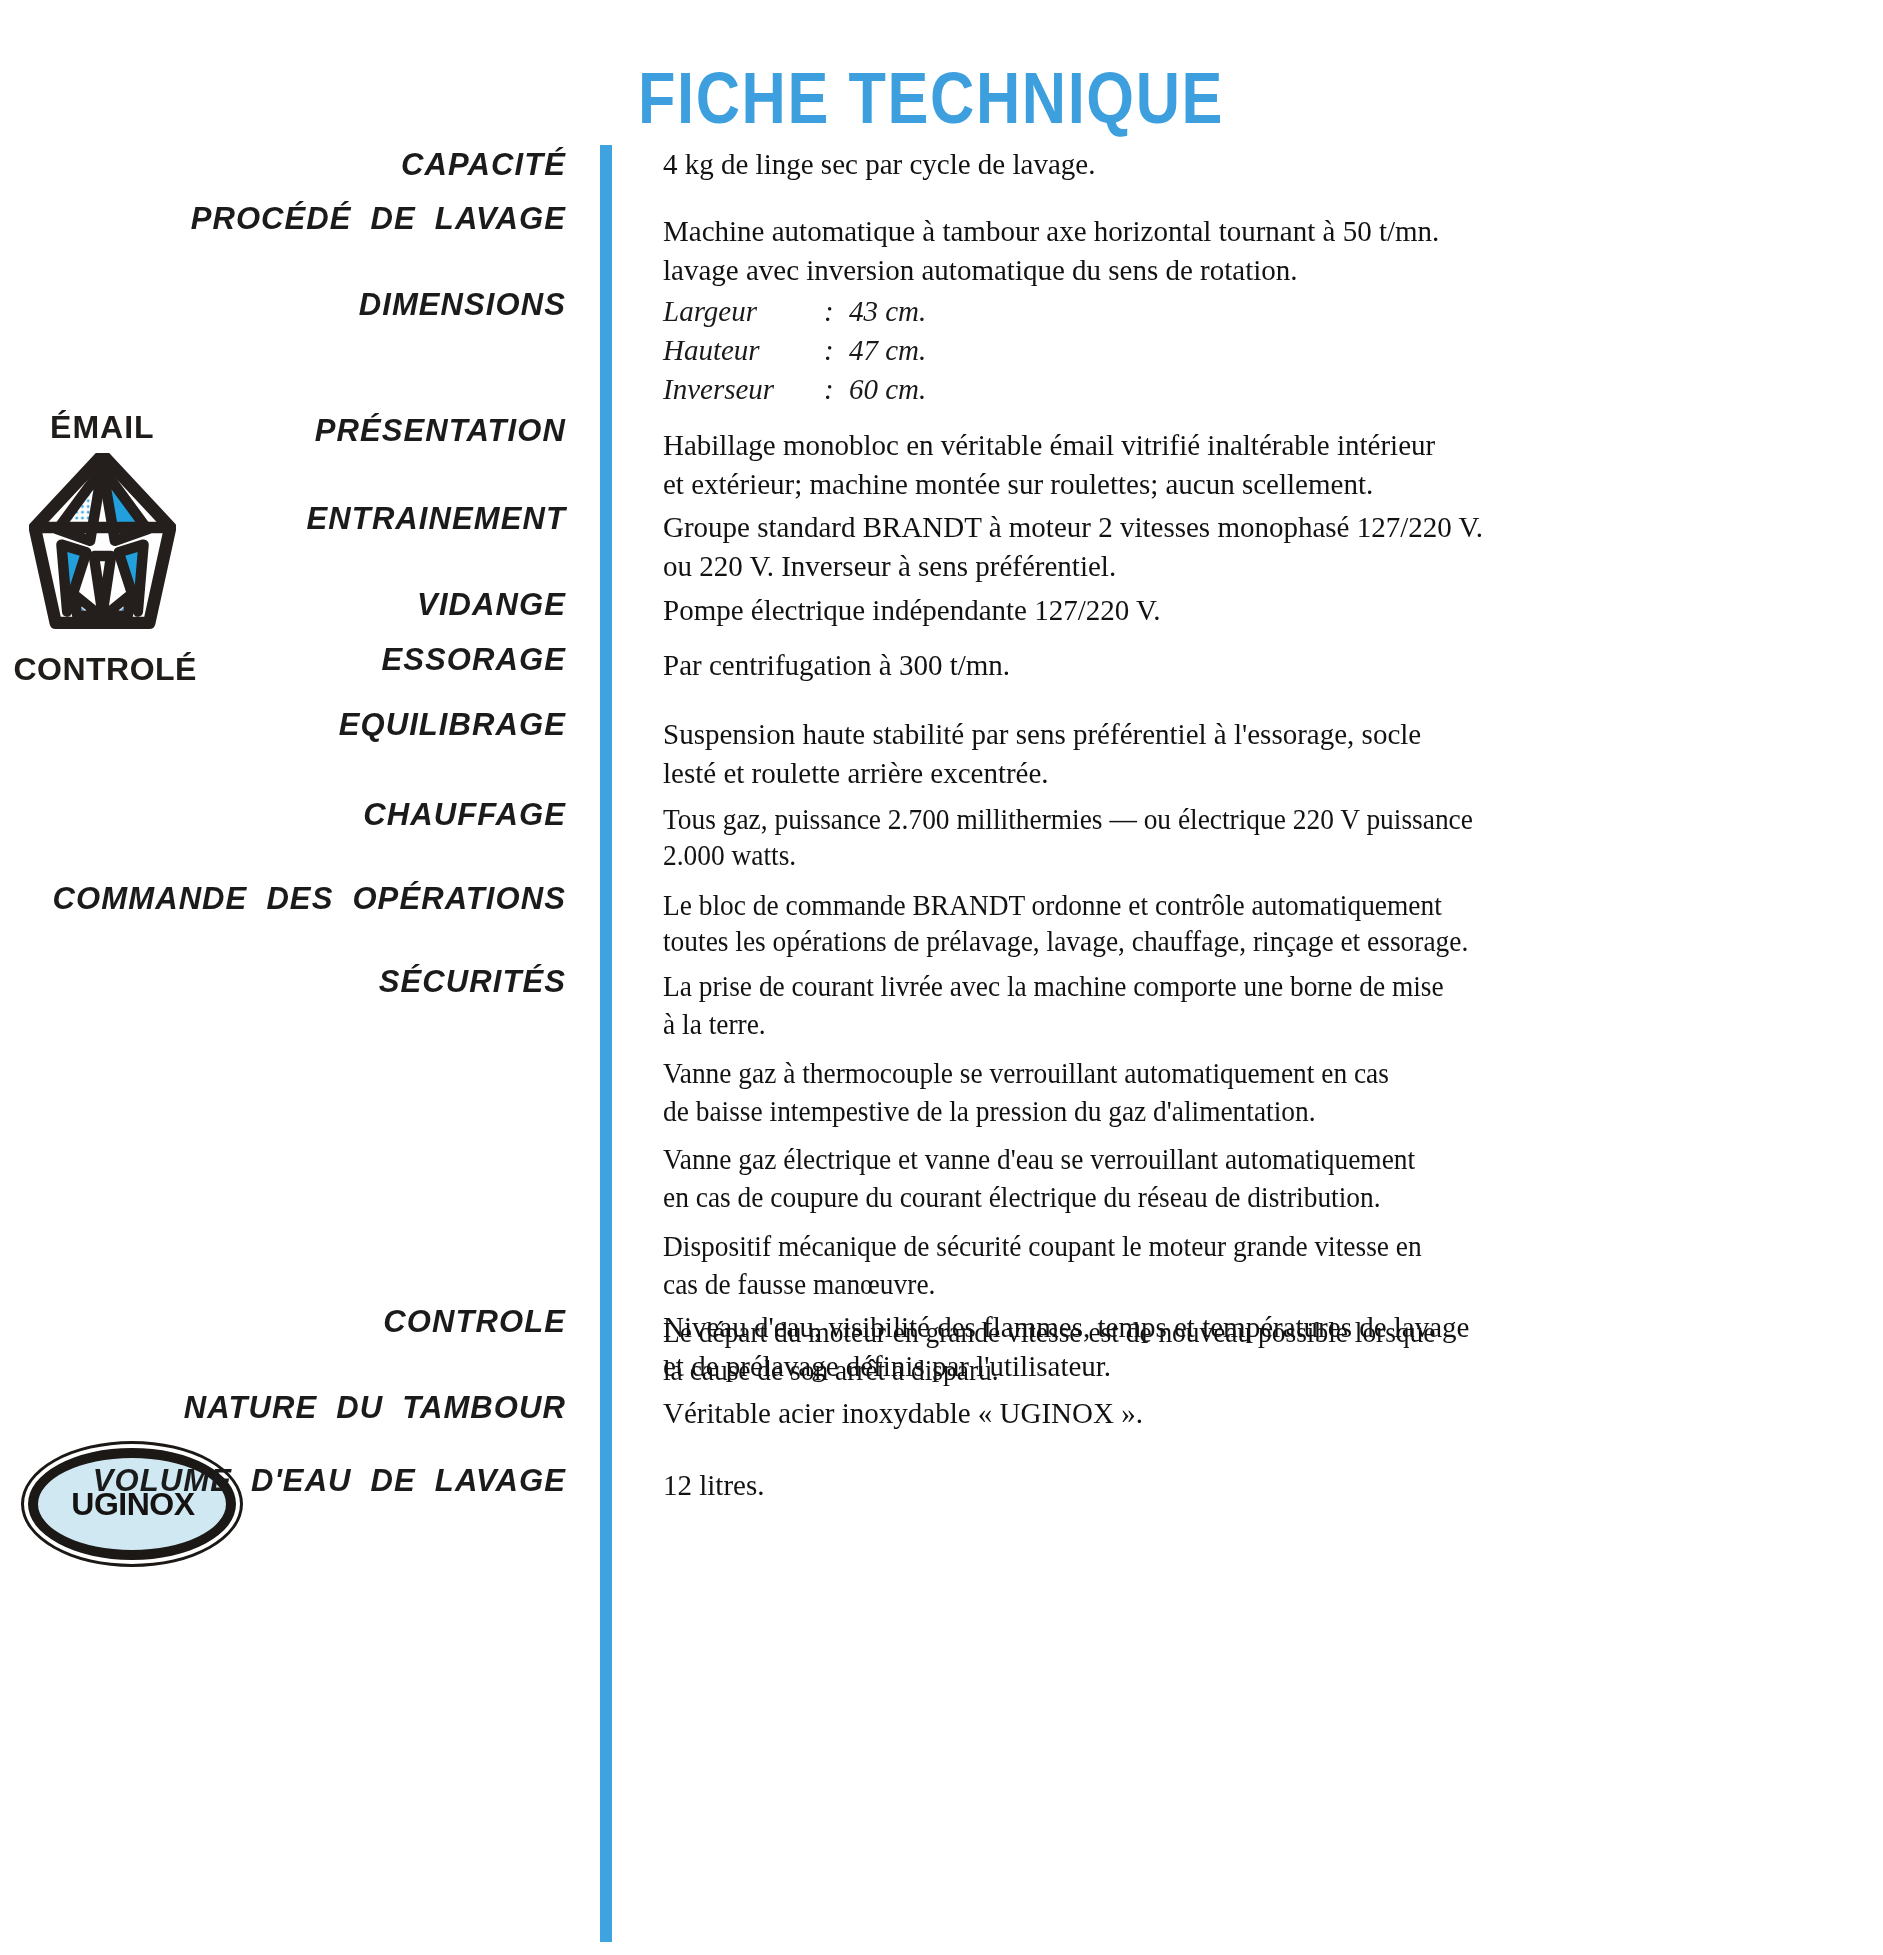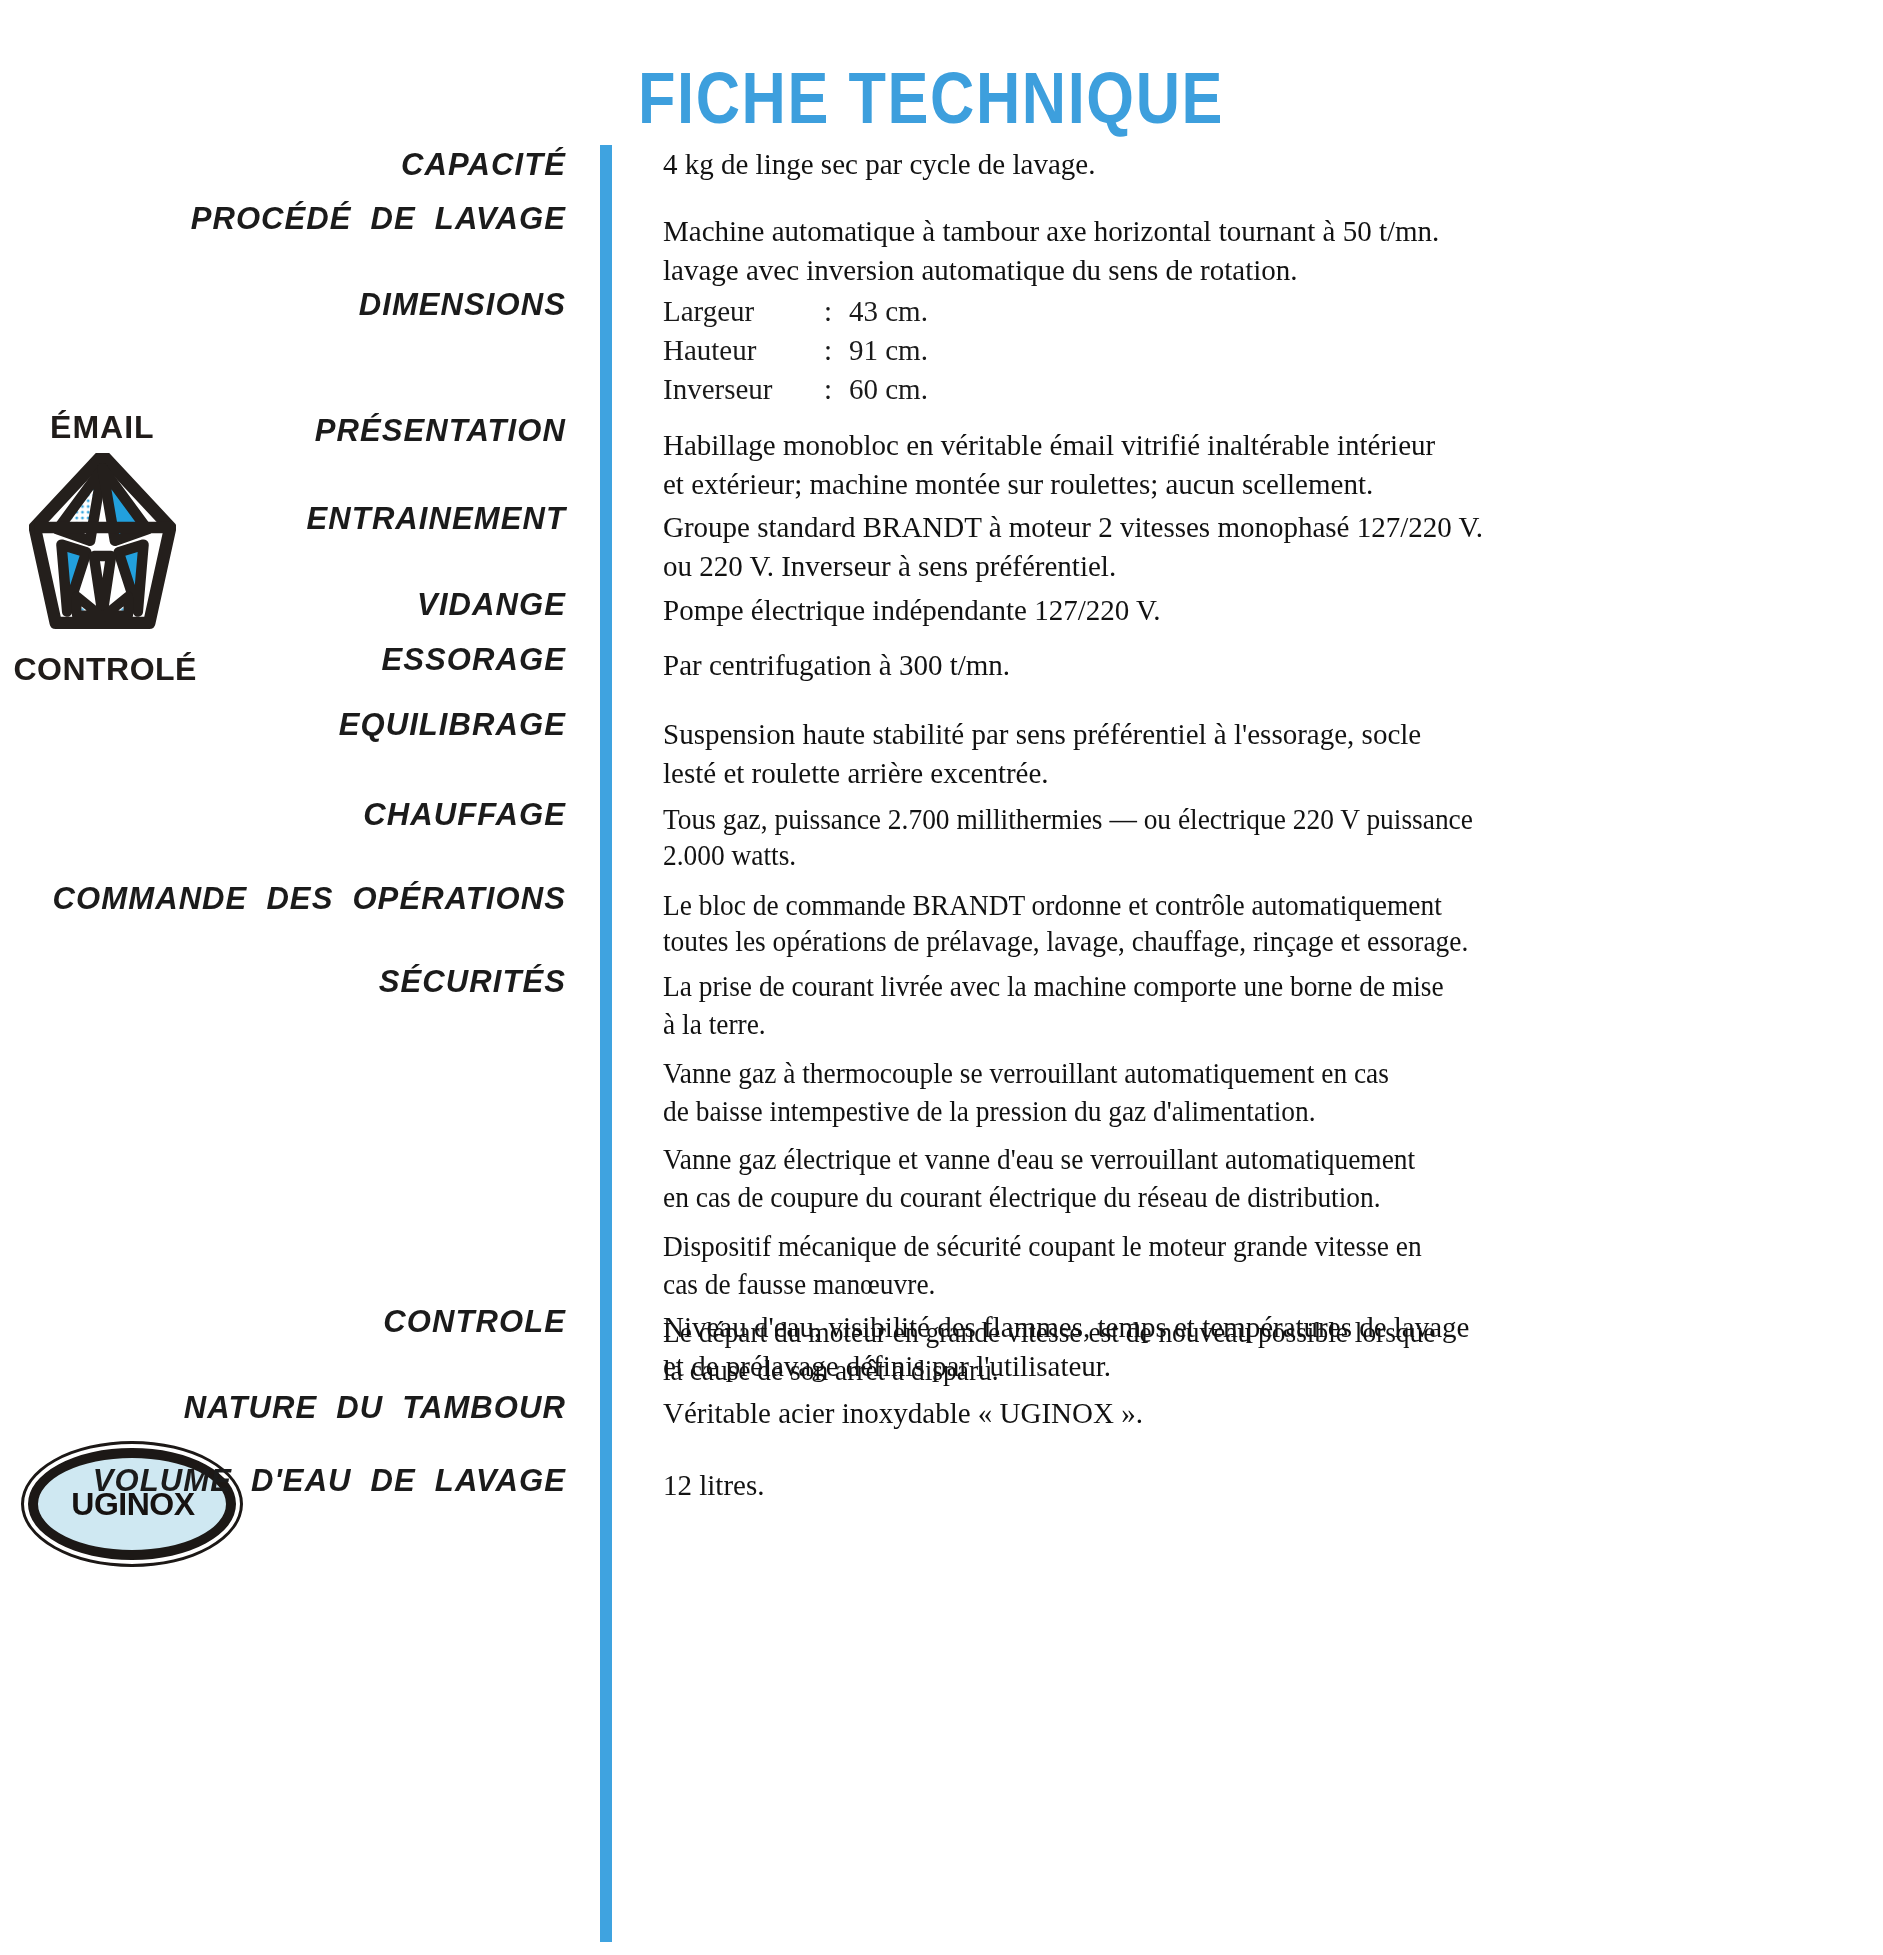--- a/index.html
+++ b/index.html
@@ -255,30 +255,30 @@
       <div class="spec-label" style="top: 199px;">PROCÉDÉ DE LAVAGE</div>
       <div class="spec-body" style="top: 212px;">
         <p>
           <span class="nowrapline">Machine automatique à tambour axe horizontal tournant à 50 t/mn.</span>
           <span class="nowrapline">lavage avec inversion automatique du sens de rotation.</span>
         </p>
       </div>
     </div>
     <div class="spec-row" style="top: 0px;">
       <div class="spec-label" style="top: 285px;">DIMENSIONS</div>
-      <div class="dim-list" style="top: 292px;">
+      <div class="dim-list" style="top: 292px; font-style: italic;">
         <div class="dim-row">
           <span class="dim-key">Largeur</span>
           <span class="dim-sep">:</span>
           <span class="dim-val">43 cm.</span>
         </div>
         <div class="dim-row">
           <span class="dim-key">Hauteur</span>
           <span class="dim-sep">:</span>
-          <span class="dim-val">91 cm.</span>
+          <span class="dim-val">47 cm.</span>
         </div>
         <div class="dim-row">
           <span class="dim-key">Inverseur</span>
           <span class="dim-sep">:</span>
           <span class="dim-val">60 cm.</span>
         </div>
       </div>
     </div>
     <div class="spec-row" style="top: 0px;">
       <div class="spec-label" style="top: 411px;">PRÉSENTATION</div>

